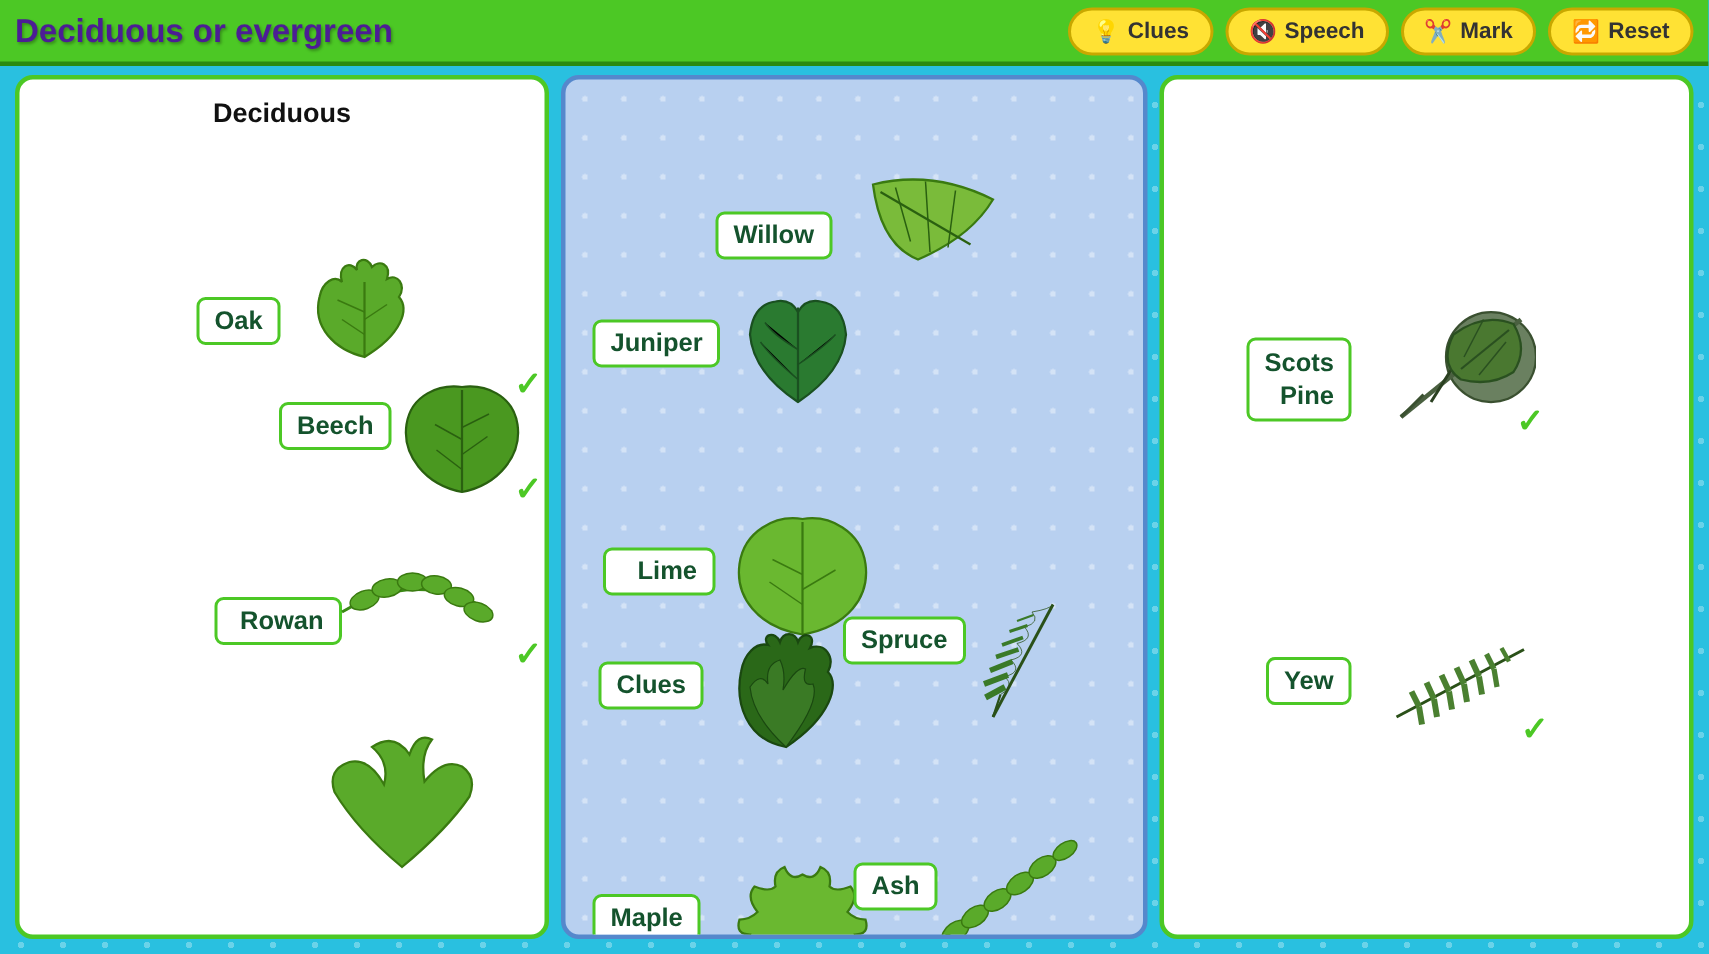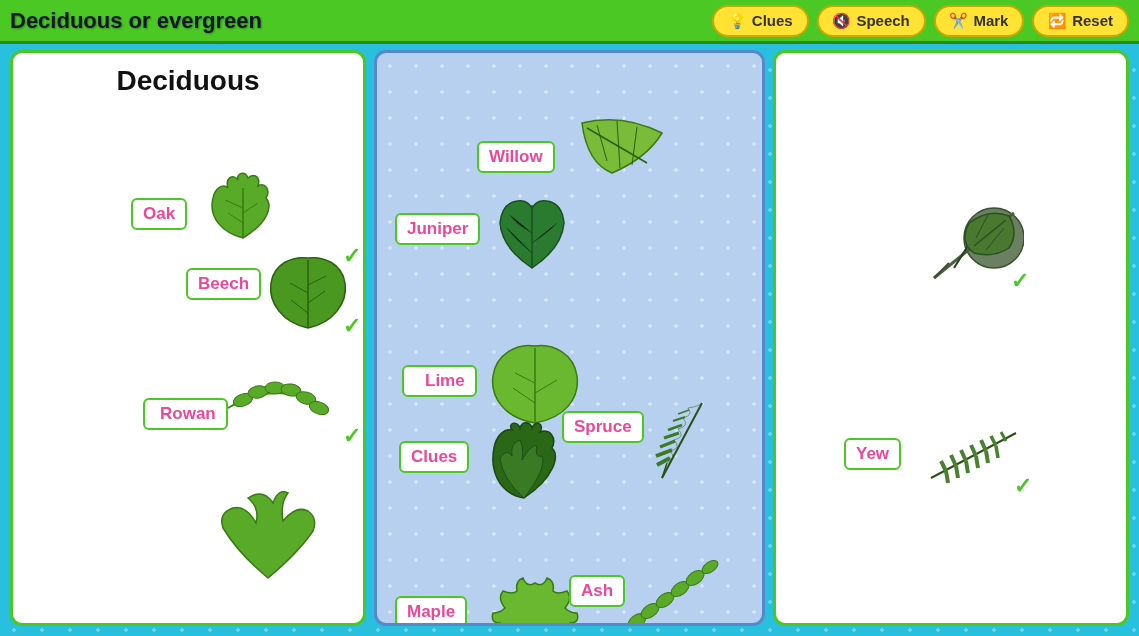--- a/index.html
+++ b/index.html
@@ -28,21 +28,21 @@
       height: 44px;
       background: #4cc825;
       display: flex;
       align-items: center;
       justify-content: space-between;
       padding: 0 10px;
       border-bottom: 3px solid #2a8a10;
       z-index: 10;
     }
     .header-title {
-      color: #0f172a;
+      color: #4c1d95;
       font-size: 22px;
       font-weight: bold;
       text-shadow: 1px 1px 2px rgba(0,0,0,0.3);
     }
     .header-buttons {
       display: flex;
       gap: 8px;
     }
     .header-btn {
       background: #ffe234;
@@ -87,36 +87,36 @@
       content: '';
       position: absolute;
       inset: 0;
       background-image: radial-gradient(circle, rgba(255,255,255,0.4) 2px, transparent 2px);
       background-size: 26px 26px;
       pointer-events: none;
     }
 
     .panel-title {
       text-align: center;
-      font-size: 28px;
+      font-size: 18px;
       font-weight: bold;
       padding: 12px 0 5px;
       color: #111;
     }
 
     
     .tree-label {
       position: absolute;
       background: white;
       border: 2.5px solid #4cc825;
       border-radius: 6px;
       padding: 4px 10px;
       font-size: 17px;
       font-weight: bold;
-      color: #ec4899;
+      color: #14532d;
       white-space: nowrap;
       text-align: right;
     }
 
     
     .checkmark {
       position: absolute;
       color: #4cc825;
       font-size: 22px;
       font-weight: bold;
@@ -268,20 +268,21 @@
       <ellipse cx="35" cy="68" rx="10" ry="6" fill="#5aaa2a" stroke="#3a7a10" stroke-width="1" transform="rotate(-35,35,68)"></ellipse>
       <ellipse cx="50" cy="57" rx="10" ry="6" fill="#5aaa2a" stroke="#3a7a10" stroke-width="1" transform="rotate(-35,50,57)"></ellipse>
       <ellipse cx="65" cy="46" rx="10" ry="6" fill="#5aaa2a" stroke="#3a7a10" stroke-width="1" transform="rotate(-35,65,46)"></ellipse>
       <ellipse cx="80" cy="35" rx="10" ry="6" fill="#5aaa2a" stroke="#3a7a10" stroke-width="1" transform="rotate(-35,80,35)"></ellipse>
       <ellipse cx="95" cy="24" rx="9" ry="5" fill="#5aaa2a" stroke="#3a7a10" stroke-width="1" transform="rotate(-35,95,24)"></ellipse>
     </svg>
   </div>
 
   <div class="panel">
 
+    <div class="tree-label" style="left:55px;top:172px;line-height:1.3;">Scots<br>Pine</div>
 
     <svg class="leaf-svg" style="left:148px;top:145px;" width="100" height="90" viewBox="0 0 100 90">
       <circle cx="70" cy="40" r="30" fill="#6a8060" stroke="#3a5030" stroke-width="1.5"></circle>
       <line x1="10" y1="80" x2="90" y2="15" stroke="#4a6040" stroke-width="3"></line>
       <line x1="30" y1="70" x2="55" y2="30" stroke="#2a4020" stroke-width="2"></line>
       <line x1="10" y1="80" x2="25" y2="65" stroke="#3a5030" stroke-width="2"></line>
       <path d="M45,25 Q65,10 85,18 Q95,35 85,50 Q70,60 50,55 Q35,45 45,25Z" fill="#4a7830" stroke="#2a5020" stroke-width="1.5"></path>
       <line x1="50" y1="48" x2="82" y2="22" stroke="#2a5020" stroke-width="1.5"></line>
       <line x1="52" y1="40" x2="65" y2="15" stroke="#2a5020" stroke-width="1"></line>
       <line x1="62" y1="52" x2="80" y2="30" stroke="#2a5020" stroke-width="1"></line>

